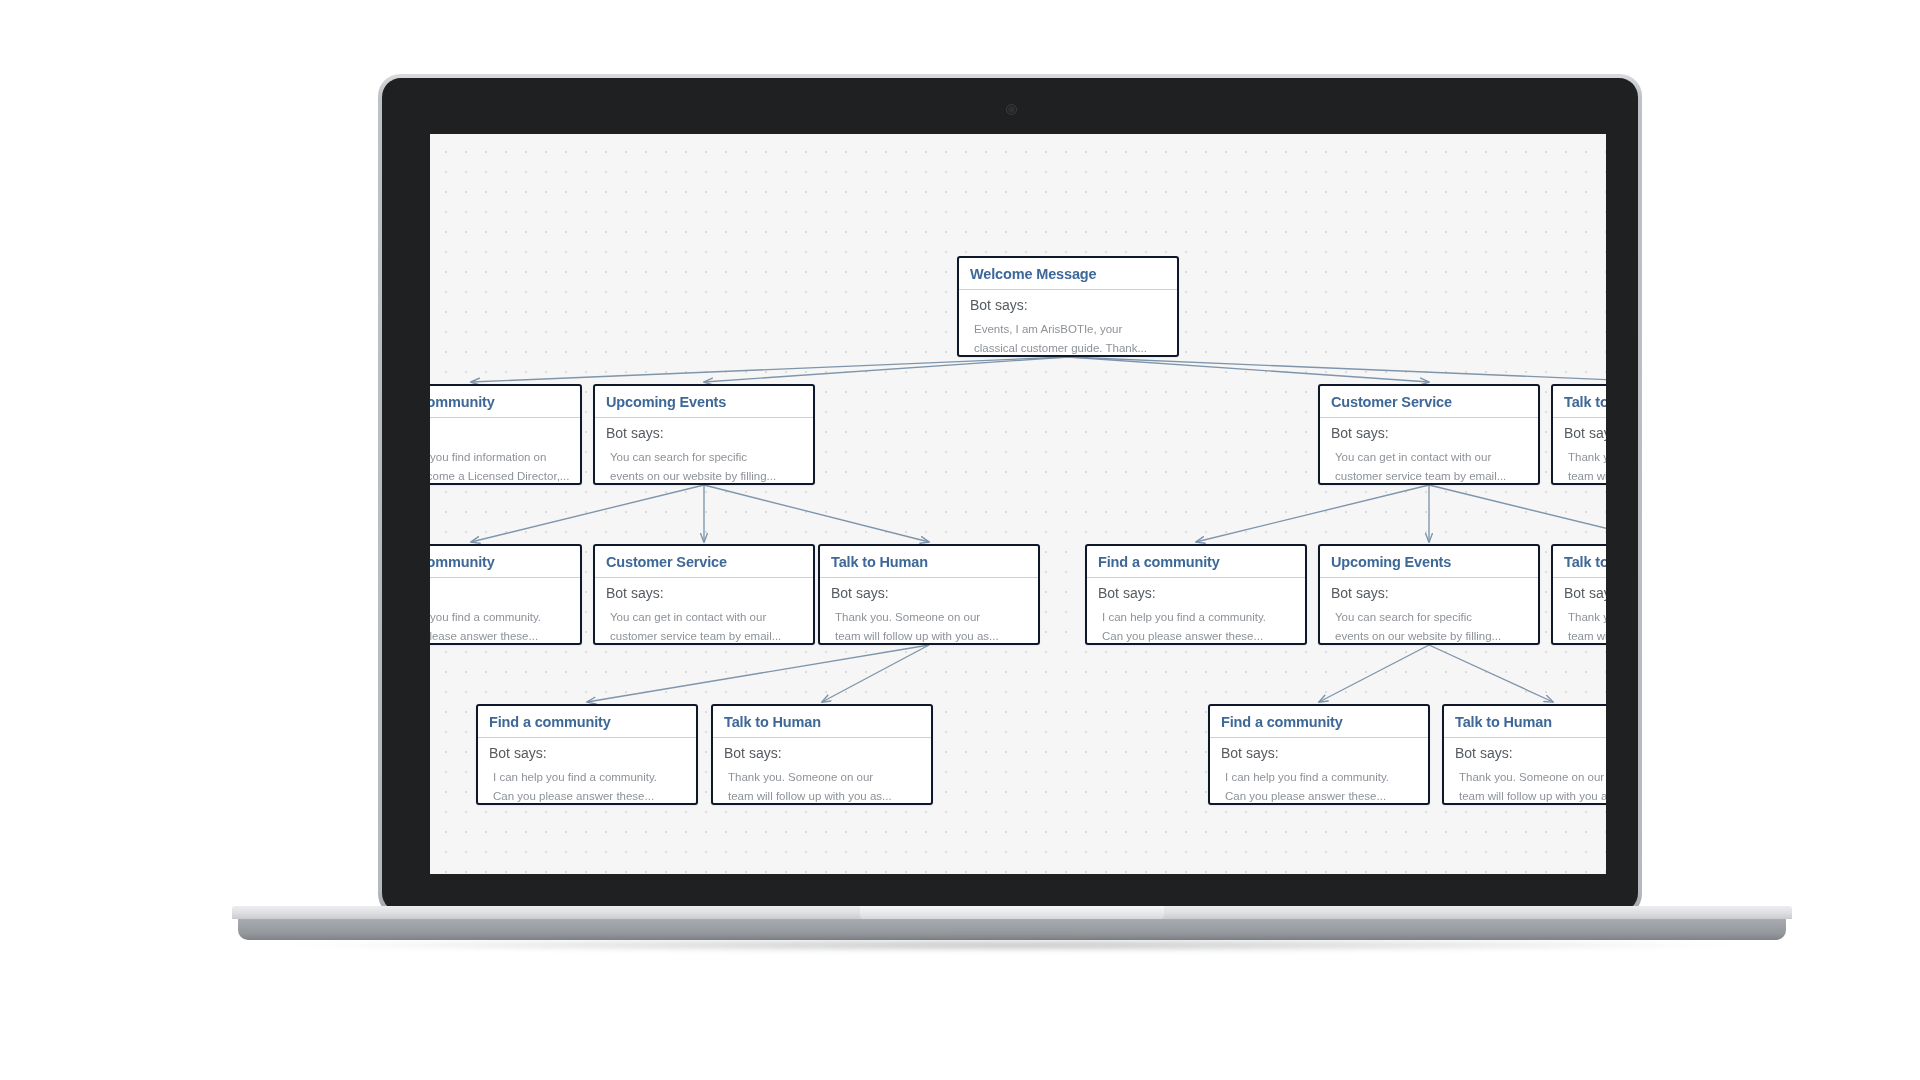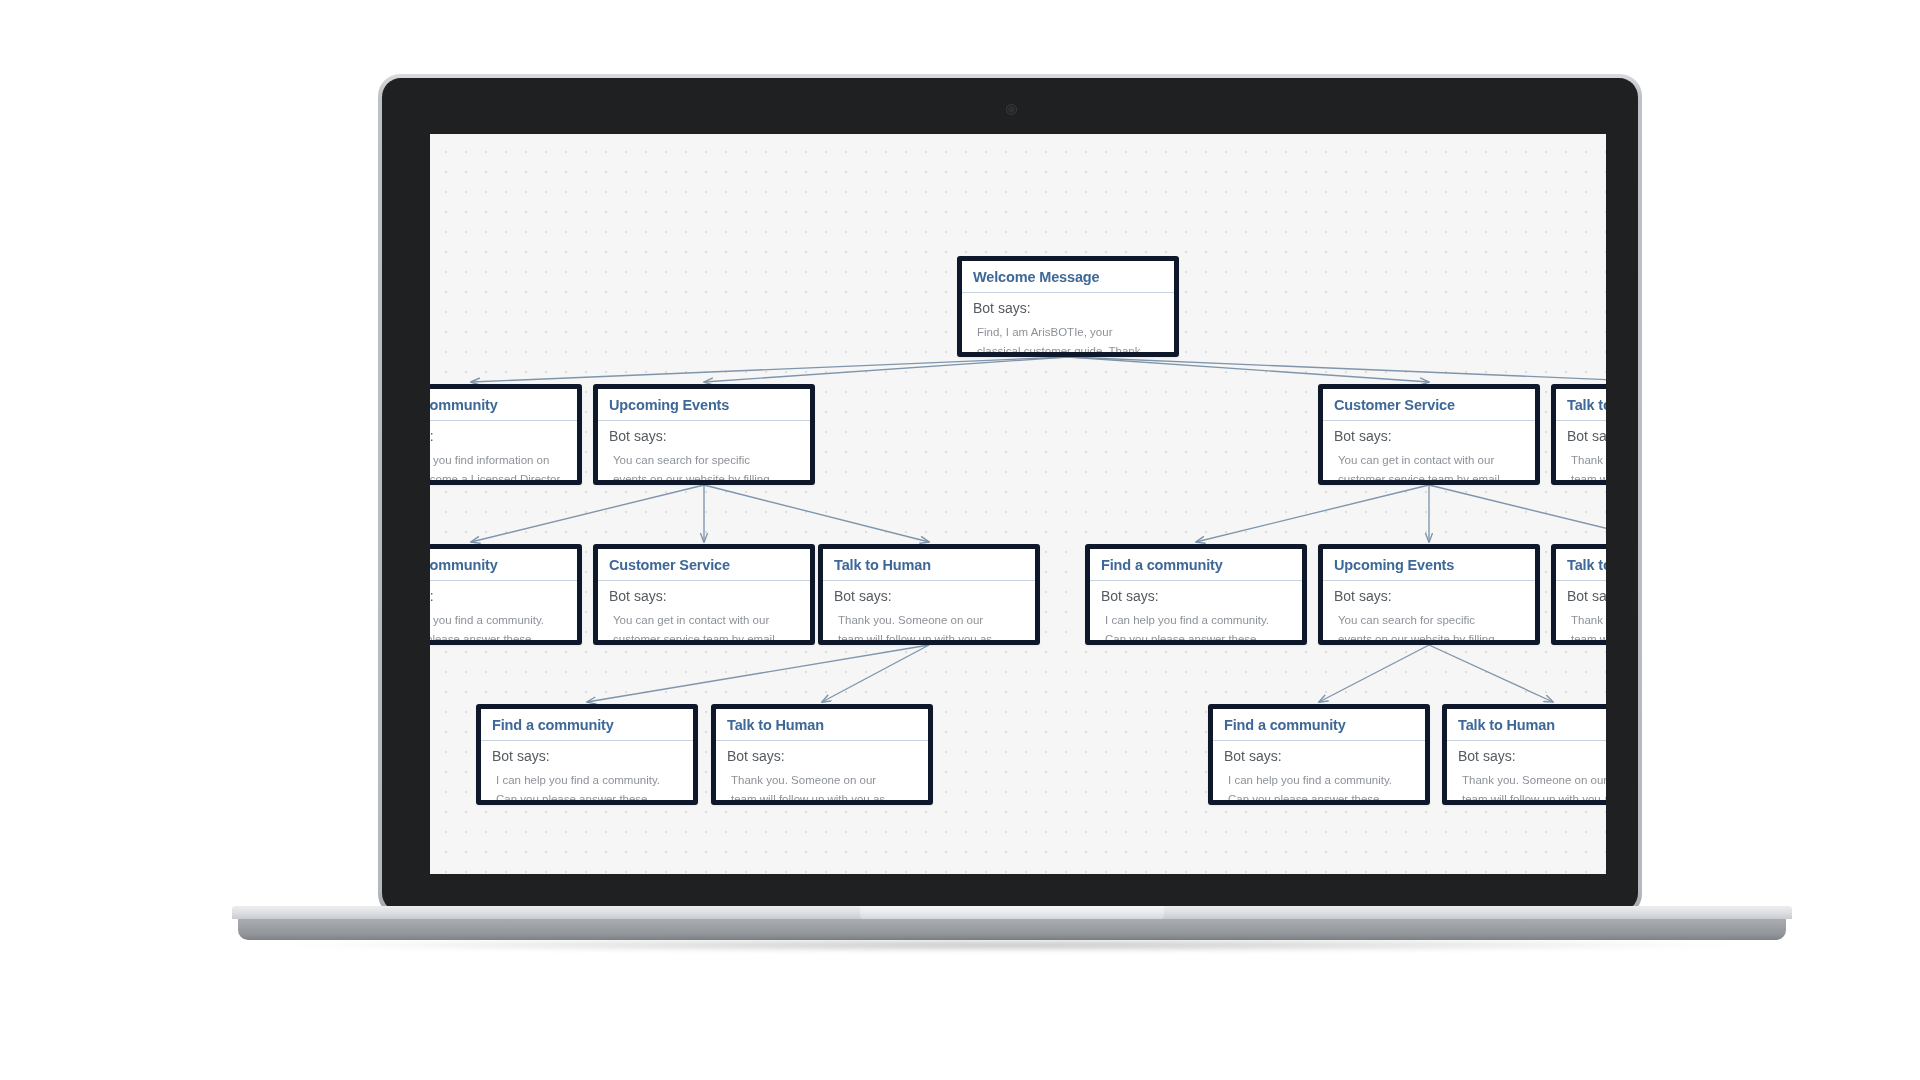--- a/index.html
+++ b/index.html
@@ -70,21 +70,21 @@
   #nodes-layer{
     position:absolute;
     inset:0;
   }
 
   
   .node{
     position:absolute;
     box-sizing:border-box;
     background:#ffffff;
-    border:5px solid #0f172a;
+    border:2px solid #0f172a;
     border-radius:3px;
     box-shadow:0 1px 2px rgba(40,60,80,.08);
     overflow:hidden;
   }
   .node-title{
     font-size:14.5px;
     font-weight:bold;
     color:#3e6897;
     padding:8px 11px 7px 11px;
     border-bottom:1px solid #c6d2dd;
@@ -171,21 +171,21 @@
             <line x1="499" y1="511" x2="392" y2="568" marker-end="url(#arrowhead)"></line>
             <line x1="999" y1="511" x2="889" y2="568" marker-end="url(#arrowhead)"></line>
             <line x1="999" y1="511" x2="1123" y2="568" marker-end="url(#arrowhead)"></line>
           </g>
       </svg>
       <div id="nodes-layer">
           <div class="node" style="left: 527px; top: 122px; width: 222px; height: 101px;">
             <div class="node-title">Welcome Message</div>
             <div class="node-body">
               <div class="bot-says">Bot says:</div>
-              <div class="bot-line">Find, I am ArisBOTIe, your</div>
+              <div class="bot-line">Events, I am ArisBOTIe, your</div>
               <div class="bot-line">classical customer guide.   Thank...</div>
             </div>
           </div>
           <div class="node" style="left: -70px; top: 250px; width: 222px; height: 101px;">
             <div class="node-title">Find a community</div>
             <div class="node-body">
               <div class="bot-says">Bot says:</div>
               <div class="bot-line">I can help you find information on</div>
               <div class="bot-line">how to become a Licensed Director,...</div>
             </div>

